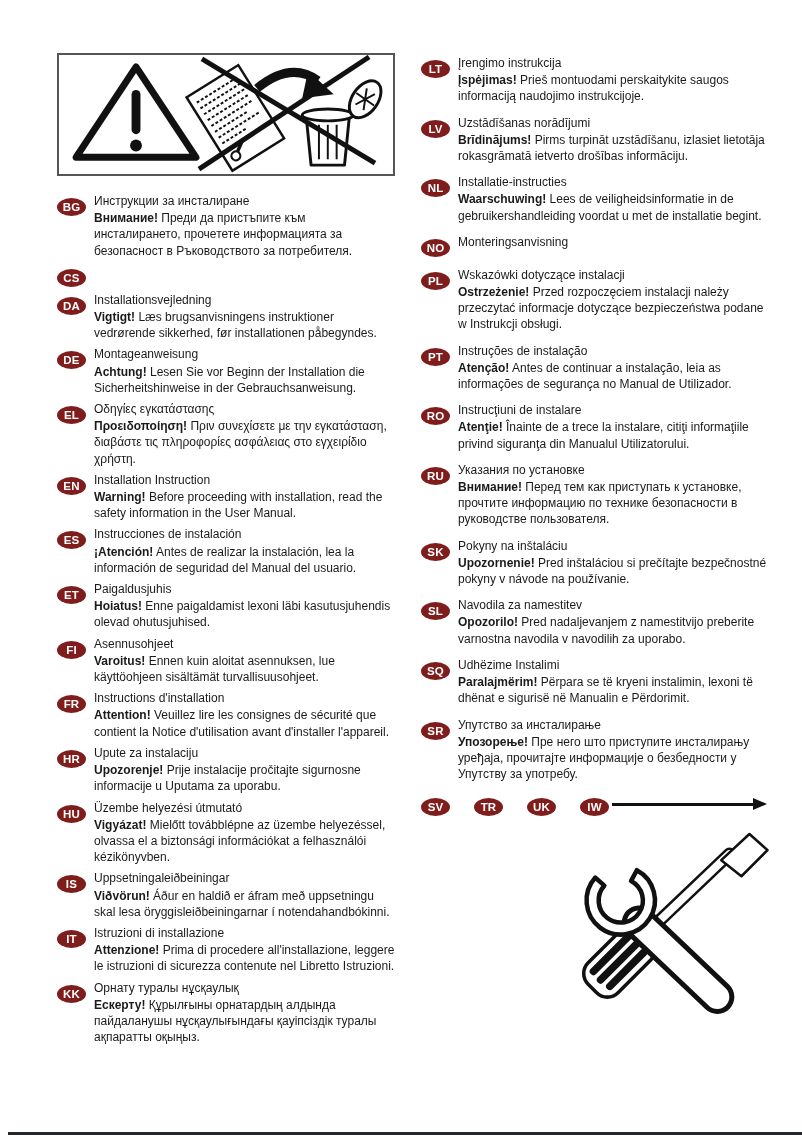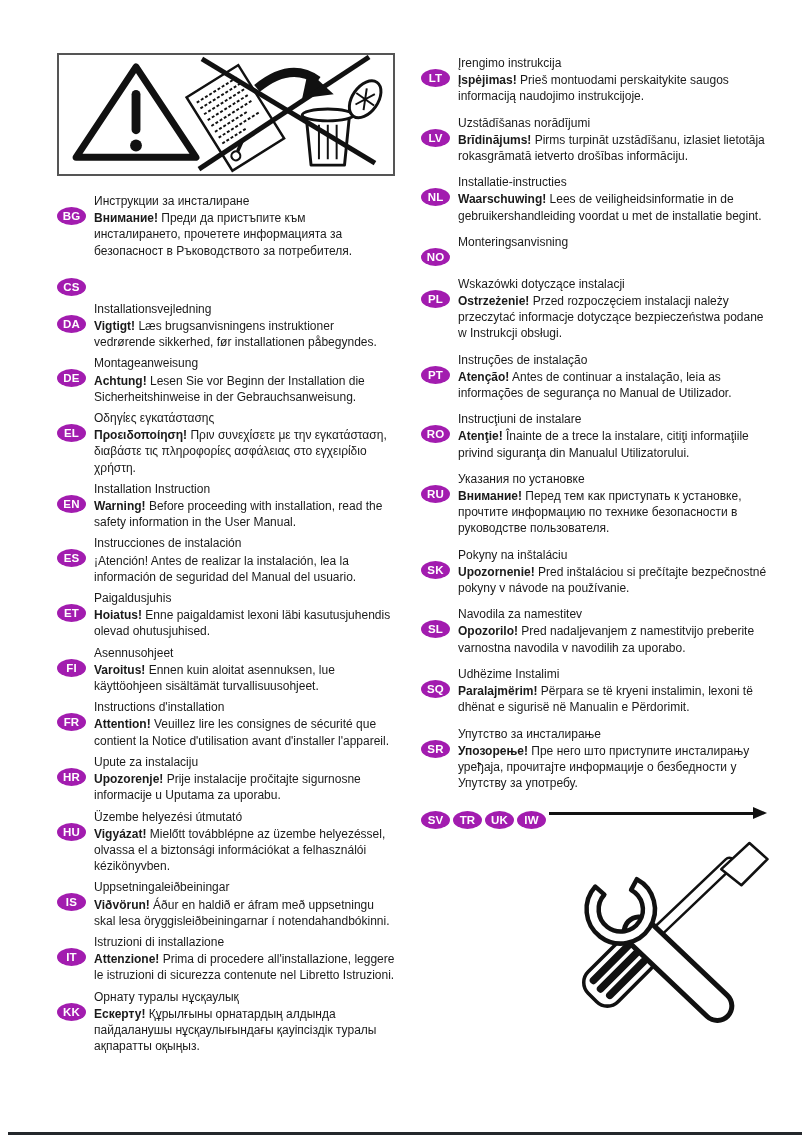--- a/index.html
+++ b/index.html
@@ -12,28 +12,28 @@
   .col-left{width:338px;gap:5px;}
   .col-right{width:347px;padding-top:2px;}
   .entries{display:flex;flex-direction:column;gap:10px;}
   .figure-box{
     border:2px solid #555;height:123px;margin-bottom:12px;box-sizing:border-box;
     display:flex;align-items:center;justify-content:center;background:#fff;
   }
   .figure-box svg{width:100%;height:100%;}
   .entry{display:flex;gap:8px;align-items:flex-start;}
   .badge{
-    flex:0 0 auto;width:29px;height:18px;margin-top:14px;background:#a21caf;color:#fff;
+    flex:0 0 auto;width:29px;height:18px;margin-top:5px;background:#7f1d1d;color:#fff;
     border-radius:50%;font-weight:bold;font-size:11.5px;line-height:18px;
     display:inline-flex;align-items:center;justify-content:center;letter-spacing:.2px;
   }
   .entry-text{font-size:12px;line-height:16.2px;}
   .entry-title{margin-bottom:1px;}
   .warn{font-weight:bold;}
-  .warn.nobold{font-weight:normal;}
+  .warn.nobold{font-weight:bold;}
   .lang-row{display:flex;align-items:center;gap:7px;margin-top:12px;height:20px;}
   .arrow{flex:1 1 auto;position:relative;height:2.5px;background:#111;margin-left:-4px;margin-right:14px;}
   .arrow:after{
     content:'';position:absolute;right:-13px;top:-5.5px;width:0;height:0;
     border-left:14px solid #111;border-top:6.5px solid transparent;border-bottom:6.5px solid transparent;
   }
   .tools{align-self:flex-end;margin-top:14px;margin-right:-12px;width:222px;height:186px;}
   .tools svg{width:100%;height:100%;}
   .bottom-rule{position:absolute;left:8px;right:0;bottom:1px;height:3px;background:#23272b;}
 </style>
@@ -287,21 +287,21 @@
   <div class="entry">
     <span class="badge">SR</span>
     <div class="entry-text">
       <div class="entry-title">Упутство за инсталирање</div>
       <div class="entry-body"><b class="warn">Упозорење!</b><span class="body-text"> Пре него што приступите инсталирању уређаја, прочитајте информације о безбедности у Упутству за употребу.</span></div>
     </div>
   </div>
 </div>
 
       <div class="lang-row">
-        <span id="lang-badges" style="display:inline-flex;gap:3px;">
+        <span id="lang-badges" style="display:inline-flex;gap:24px;">
             <span class="badge">SV</span>
             <span class="badge">TR</span>
             <span class="badge">UK</span>
             <span class="badge">IW</span>
           </span>
         <div class="arrow"></div>
       </div>
 
       <div class="tools">
         <svg viewBox="0 0 220 185">

